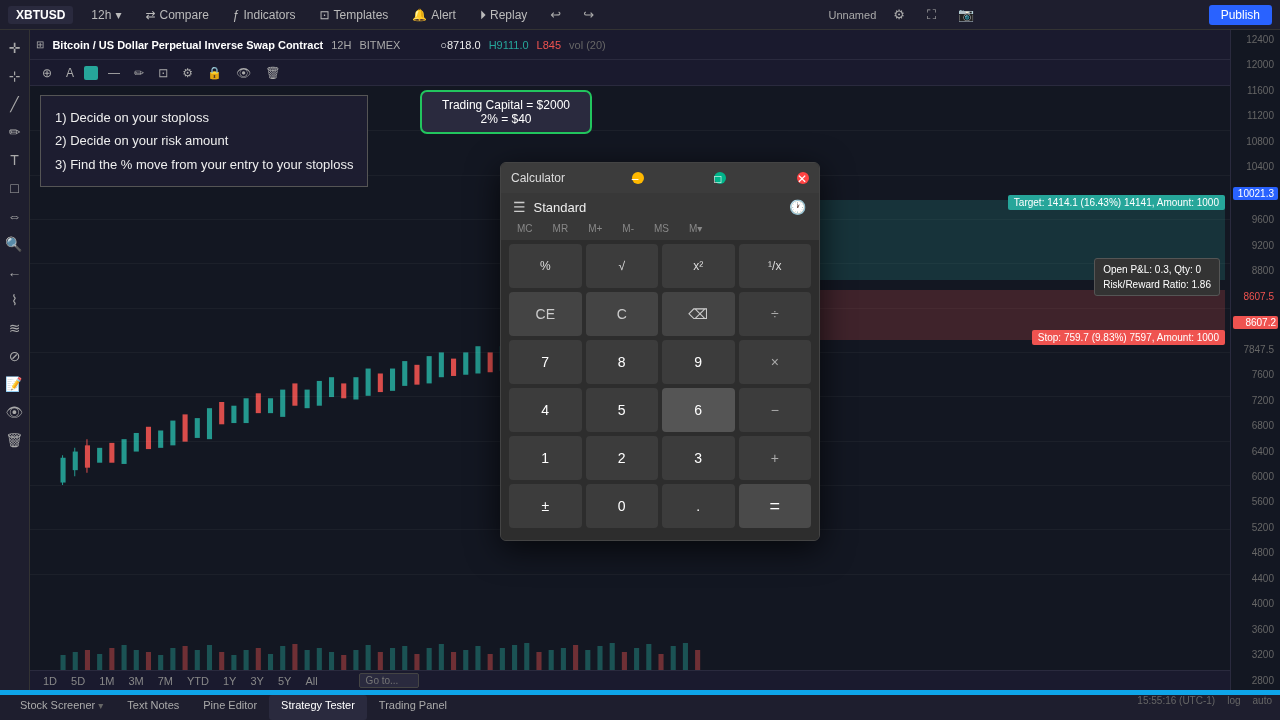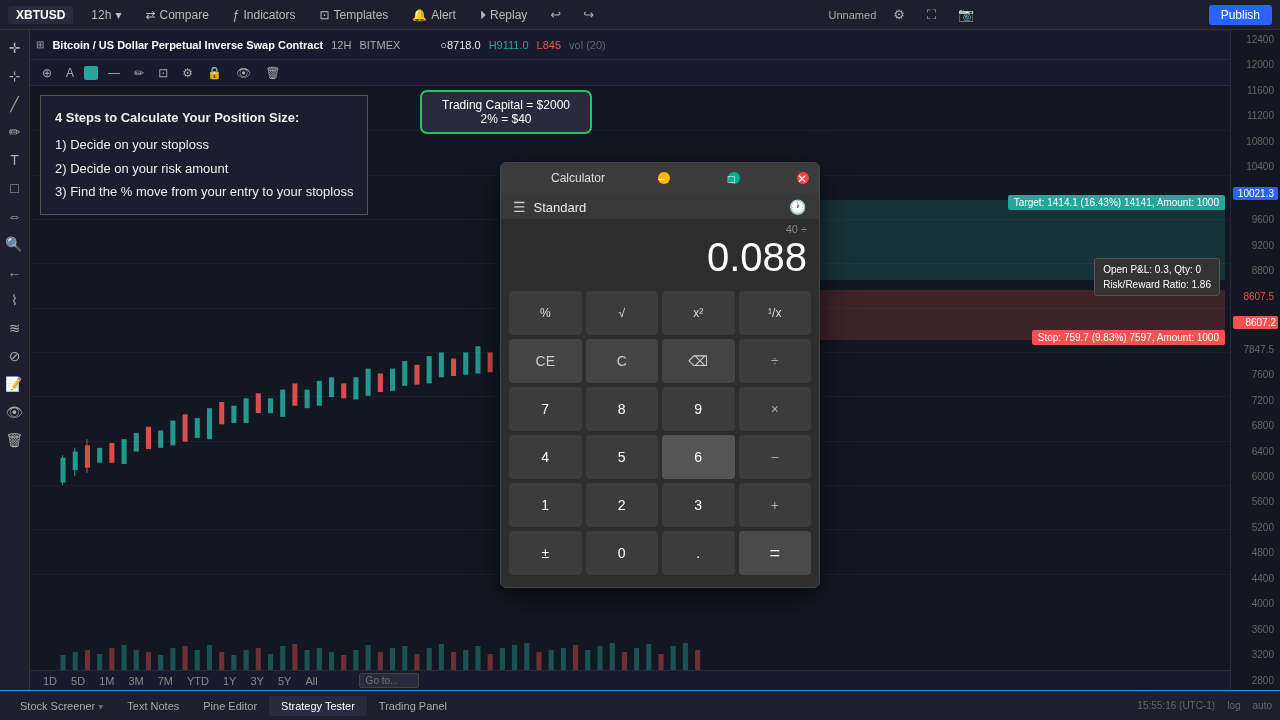--- a/index.html
+++ b/index.html
@@ -158,23 +158,22 @@
     }
 
     
     #bottom-toolbar {
       position: absolute;
       bottom: 0;
       left: 0;
       right: 0;
       height: 30px;
       background: #1e1e2e;
-      border-top: 1px solid #0ea5e9;
-      display: flex;
-      align-items: center;
+      border-top: 5px solid #0ea5e9;
+      display: flex;
       padding: 0 8px;
       gap: 0;
       font-size: 11px;
     }
     .bottom-tab {
       padding: 4px 12px;
       color: #aaa;
       cursor: pointer;
       border-radius: 3px;
       font-size: 11px;
@@ -295,21 +294,21 @@
     #calc-titlebar {
       background: #3c3c3c;
       height: 30px;
       display: flex;
       align-items: center;
       padding: 0 10px;
       font-size: 12px;
       color: #fff;
       gap: 8px;
     }
-    .calc-title-text { font-size: 12px; color: #ddd; margin-left: 40px; }
+    .calc-title-text { font-size: 12px; color: #ddd; }
     .win-btn { 
       width: 12px; height: 12px; border-radius: 50%; 
       cursor: pointer; margin-left: auto;
       display: inline-block;
     }
     .win-btn-min { background: #ffb900; margin-right: 4px; }
     .win-btn-max { background: #00b48a; margin-right: 4px; }
     .win-btn-cls { background: #ff4343; }
 
     #calc-header {
@@ -693,21 +692,20 @@
   <span class="scale-label">5200</span>
   <span class="scale-label">4800</span>
   <span class="scale-label">4400</span>
   <span class="scale-label">4000</span>
   <span class="scale-label">3600</span>
   <span class="scale-label">3200</span>
   <span class="scale-label">2800</span>
 </div>
 
 <div id="annotation-box">
-  <div class="anno-title">4 Steps to Calculate Your Position Size:</div>
   <div>1) Decide on your stoploss</div>
   <div>2) Decide on your risk amount</div>
   <div>3) Find the % move from your entry to your stoploss</div>
 </div>
 
 <div id="trading-capital">
   <div style="font-size:12px;">Trading Capital = $2000</div>
   <div style="font-size:12px;">2% = $40</div>
 </div>
 
@@ -731,25 +729,29 @@
     <span class="win-btn win-btn-max" title="Maximize">□</span>
     <span class="win-btn win-btn-cls" title="Close">✕</span>
   </div>
 
   <div id="calc-header">
     <span style="font-size:14px;cursor:pointer;">☰</span>
     <span class="calc-header-mode">Standard</span>
     <span class="calc-history-btn">🕐</span>
   </div>
 
-
-  <div id="calc-display">
-    <div class="calc-small-num">40 ÷</div>
-    <div class="calc-big-num">0.088</div>
+  <div id="calc-memory-row">
+    <span style="cursor:pointer;padding:2px 4px;">MC</span>
+    <span style="cursor:pointer;padding:2px 4px;">MR</span>
+    <span style="cursor:pointer;padding:2px 4px;">M+</span>
+    <span style="cursor:pointer;padding:2px 4px;">M-</span>
+    <span style="cursor:pointer;padding:2px 4px;">MS</span>
+    <span style="cursor:pointer;padding:2px 4px;">M▾</span>
   </div>
+
 
   <div id="calc-buttons">
 
     <div class="calc-row">
       <button class="calc-btn special">%</button>
       <button class="calc-btn special">√</button>
       <button class="calc-btn special">x²</button>
       <button class="calc-btn special">¹/x</button>
     </div>
 

